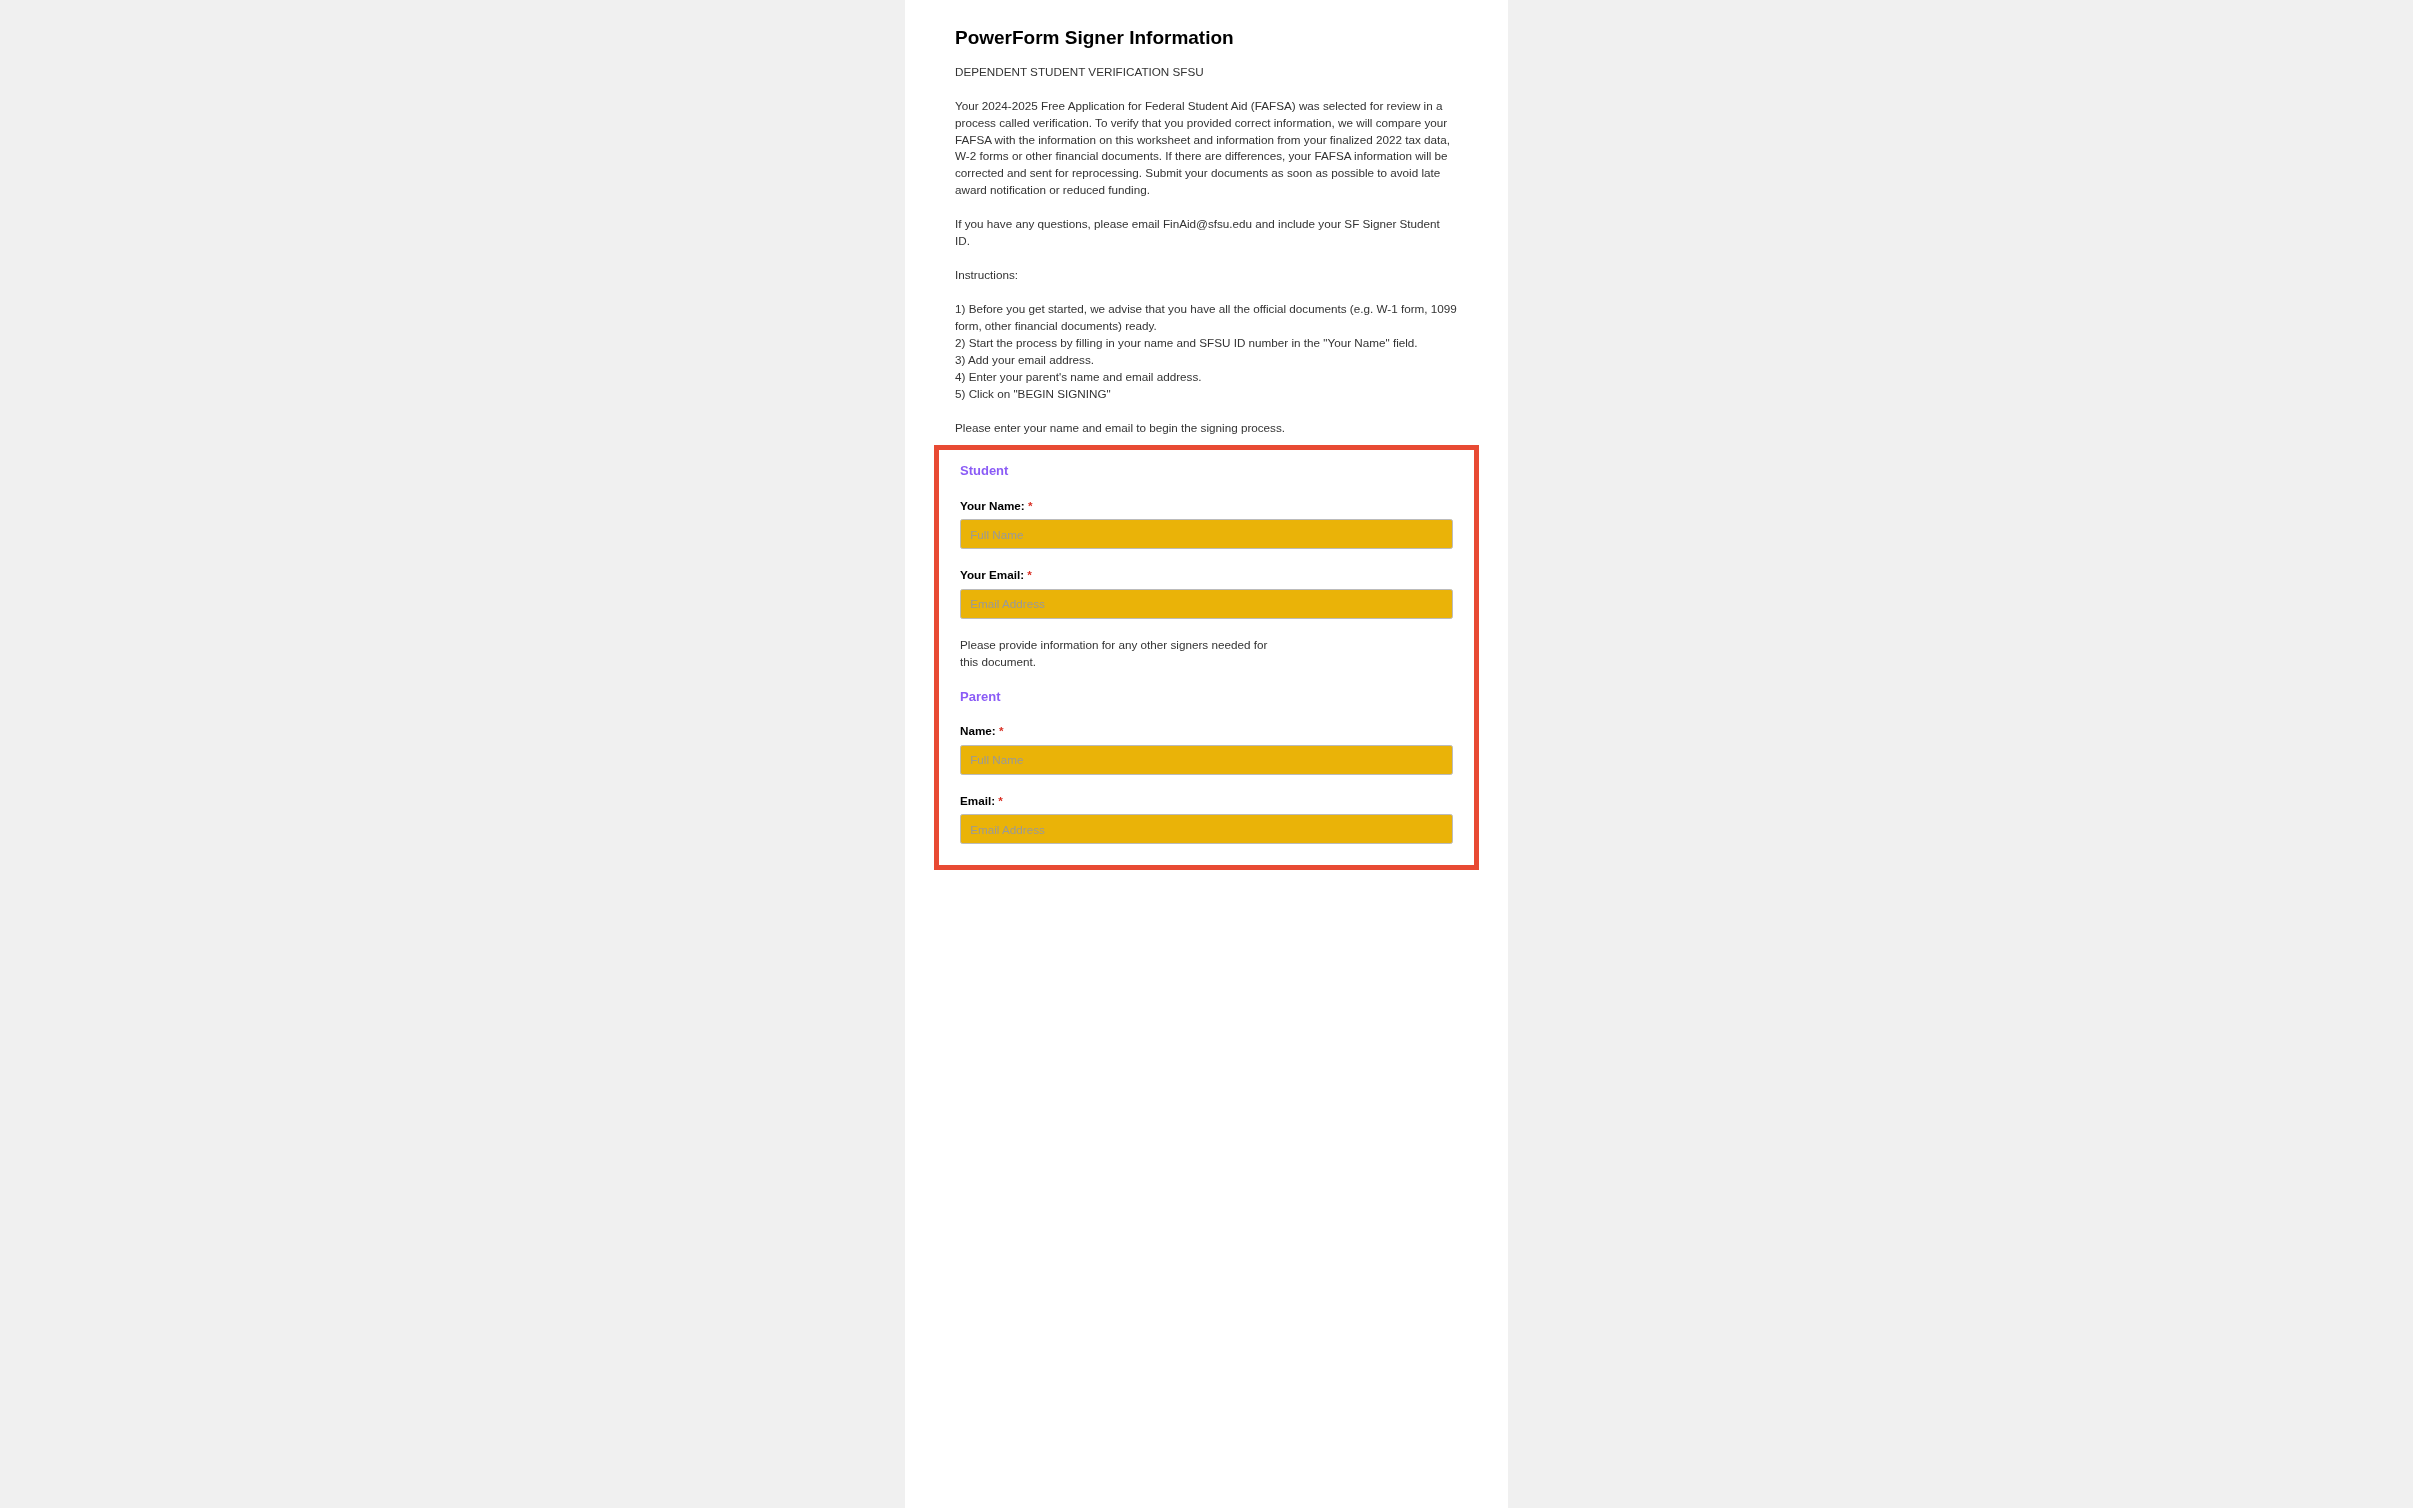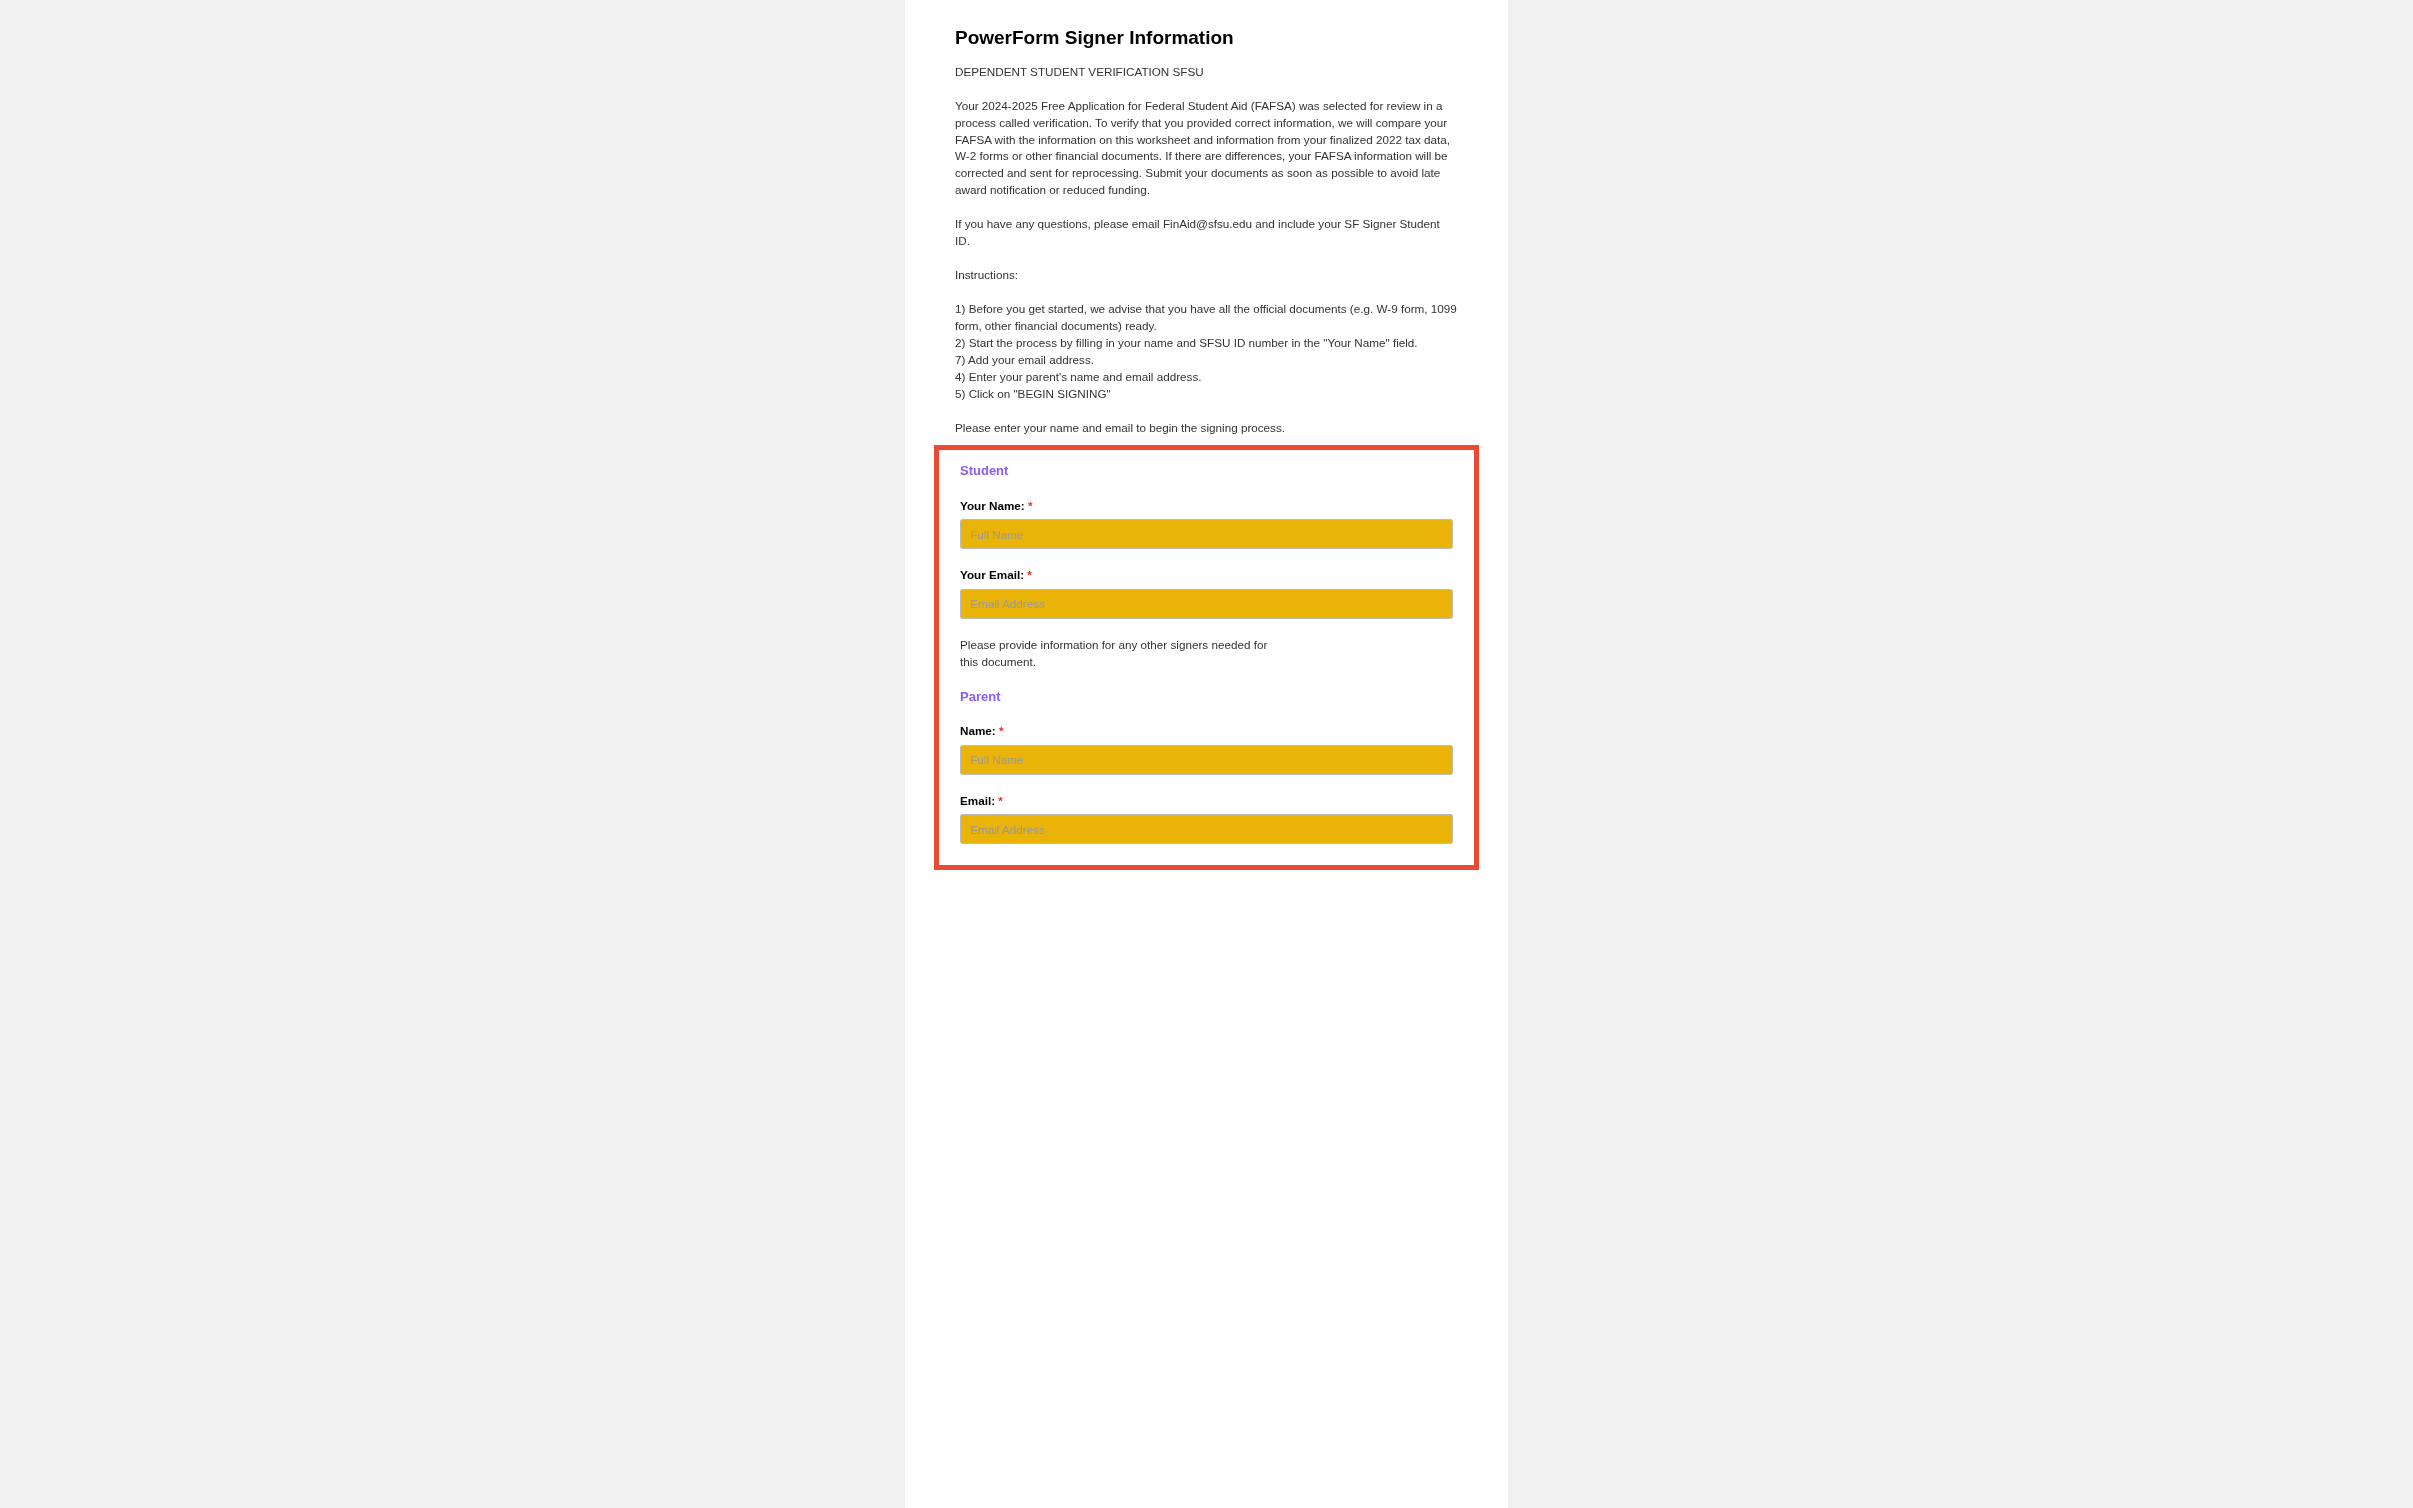--- a/index.html
+++ b/index.html
@@ -122,23 +122,23 @@
 
   <div class="subtitle">DEPENDENT STUDENT VERIFICATION SFSU</div>
 
   <div class="paragraph">Your 2024-2025 Free Application for Federal Student Aid (FAFSA) was selected for review in a process called verification. To verify that you provided correct information, we will compare your FAFSA with the information on this worksheet and information from your finalized 2022 tax data, W-2 forms or other financial documents. If there are differences, your FAFSA information will be corrected and sent for reprocessing. Submit your documents as soon as possible to avoid late award notification or reduced funding.</div>
 
   <div class="paragraph">If you have any questions, please email FinAid@sfsu.edu and include your SF Signer Student ID.</div>
 
   <div class="instructions-header">Instructions:</div>
 
   <div class="instruction-block">
-    <div class="instruction-line">1) Before you get started, we advise that you have all the official documents (e.g. W-9 form, 1099 form, other financial documents) ready.</div>
+    <div class="instruction-line">1) Before you get started, we advise that you have all the official documents (e.g. W-1 form, 1099 form, other financial documents) ready.</div>
     <div class="instruction-line">2) Start the process by filling in your name and SFSU ID number in the "Your Name" field.</div>
-    <div class="instruction-line">7) Add your email address.</div>
+    <div class="instruction-line">3) Add your email address.</div>
     <div class="instruction-line">4) Enter your parent's name and email address.</div>
     <div class="instruction-line">5) Click on "BEGIN SIGNING"</div>
   </div>
 
 
   <div class="paragraph" style="margin-bottom: 8.4px;">Please enter your name and email to begin the signing process.</div>
 
   <div class="highlight-box">
 
     <div class="section-header">Student</div>

